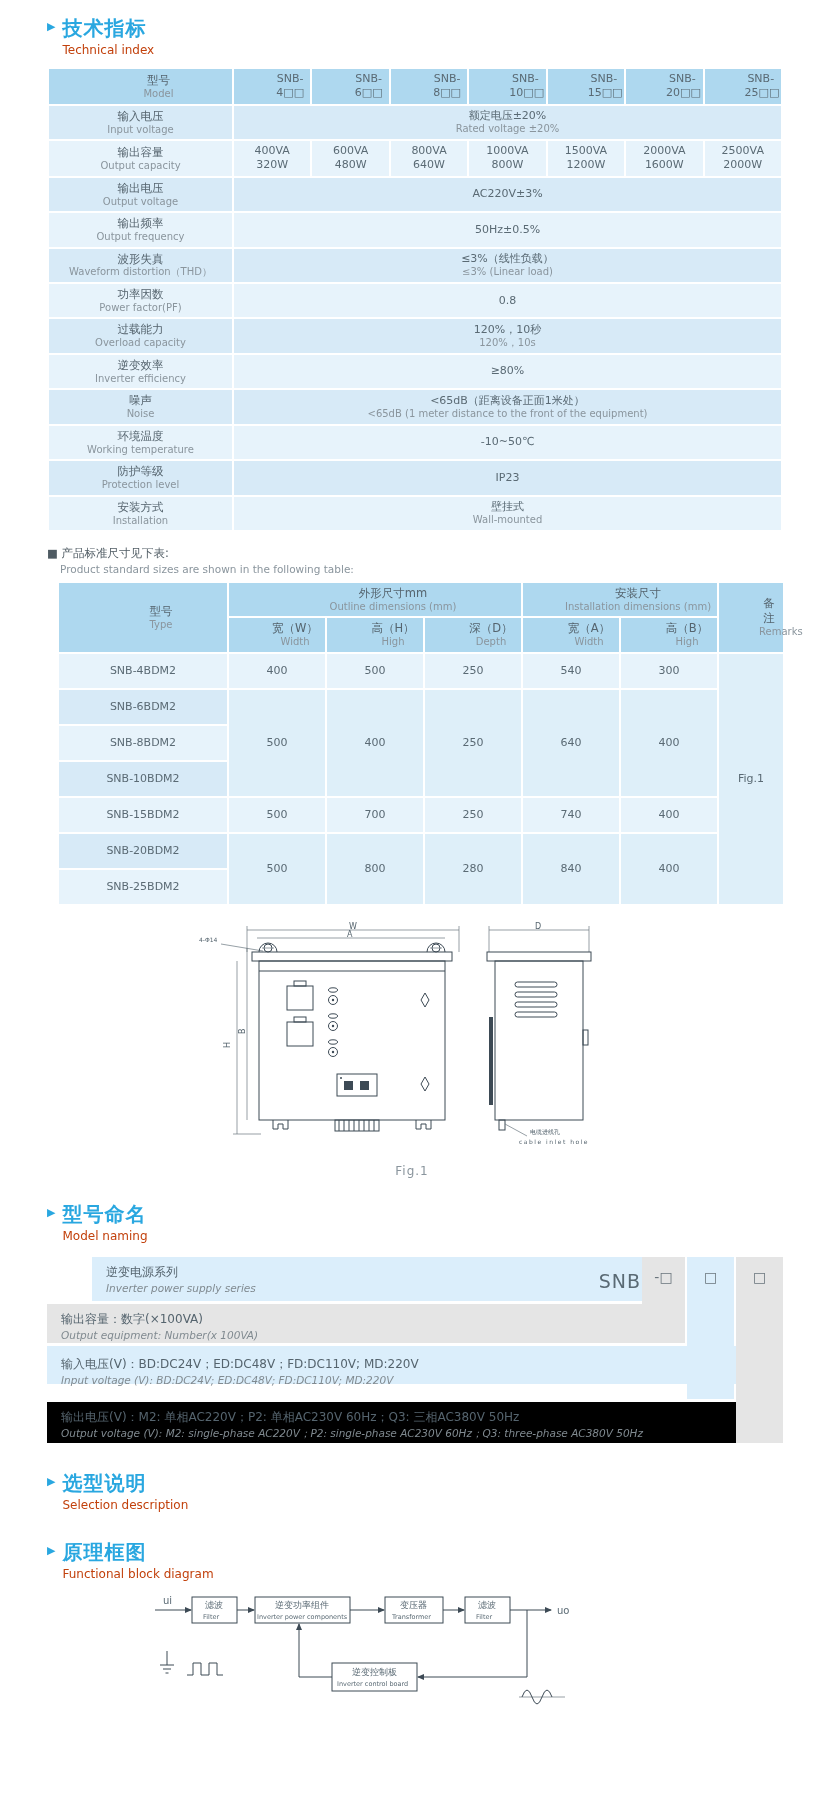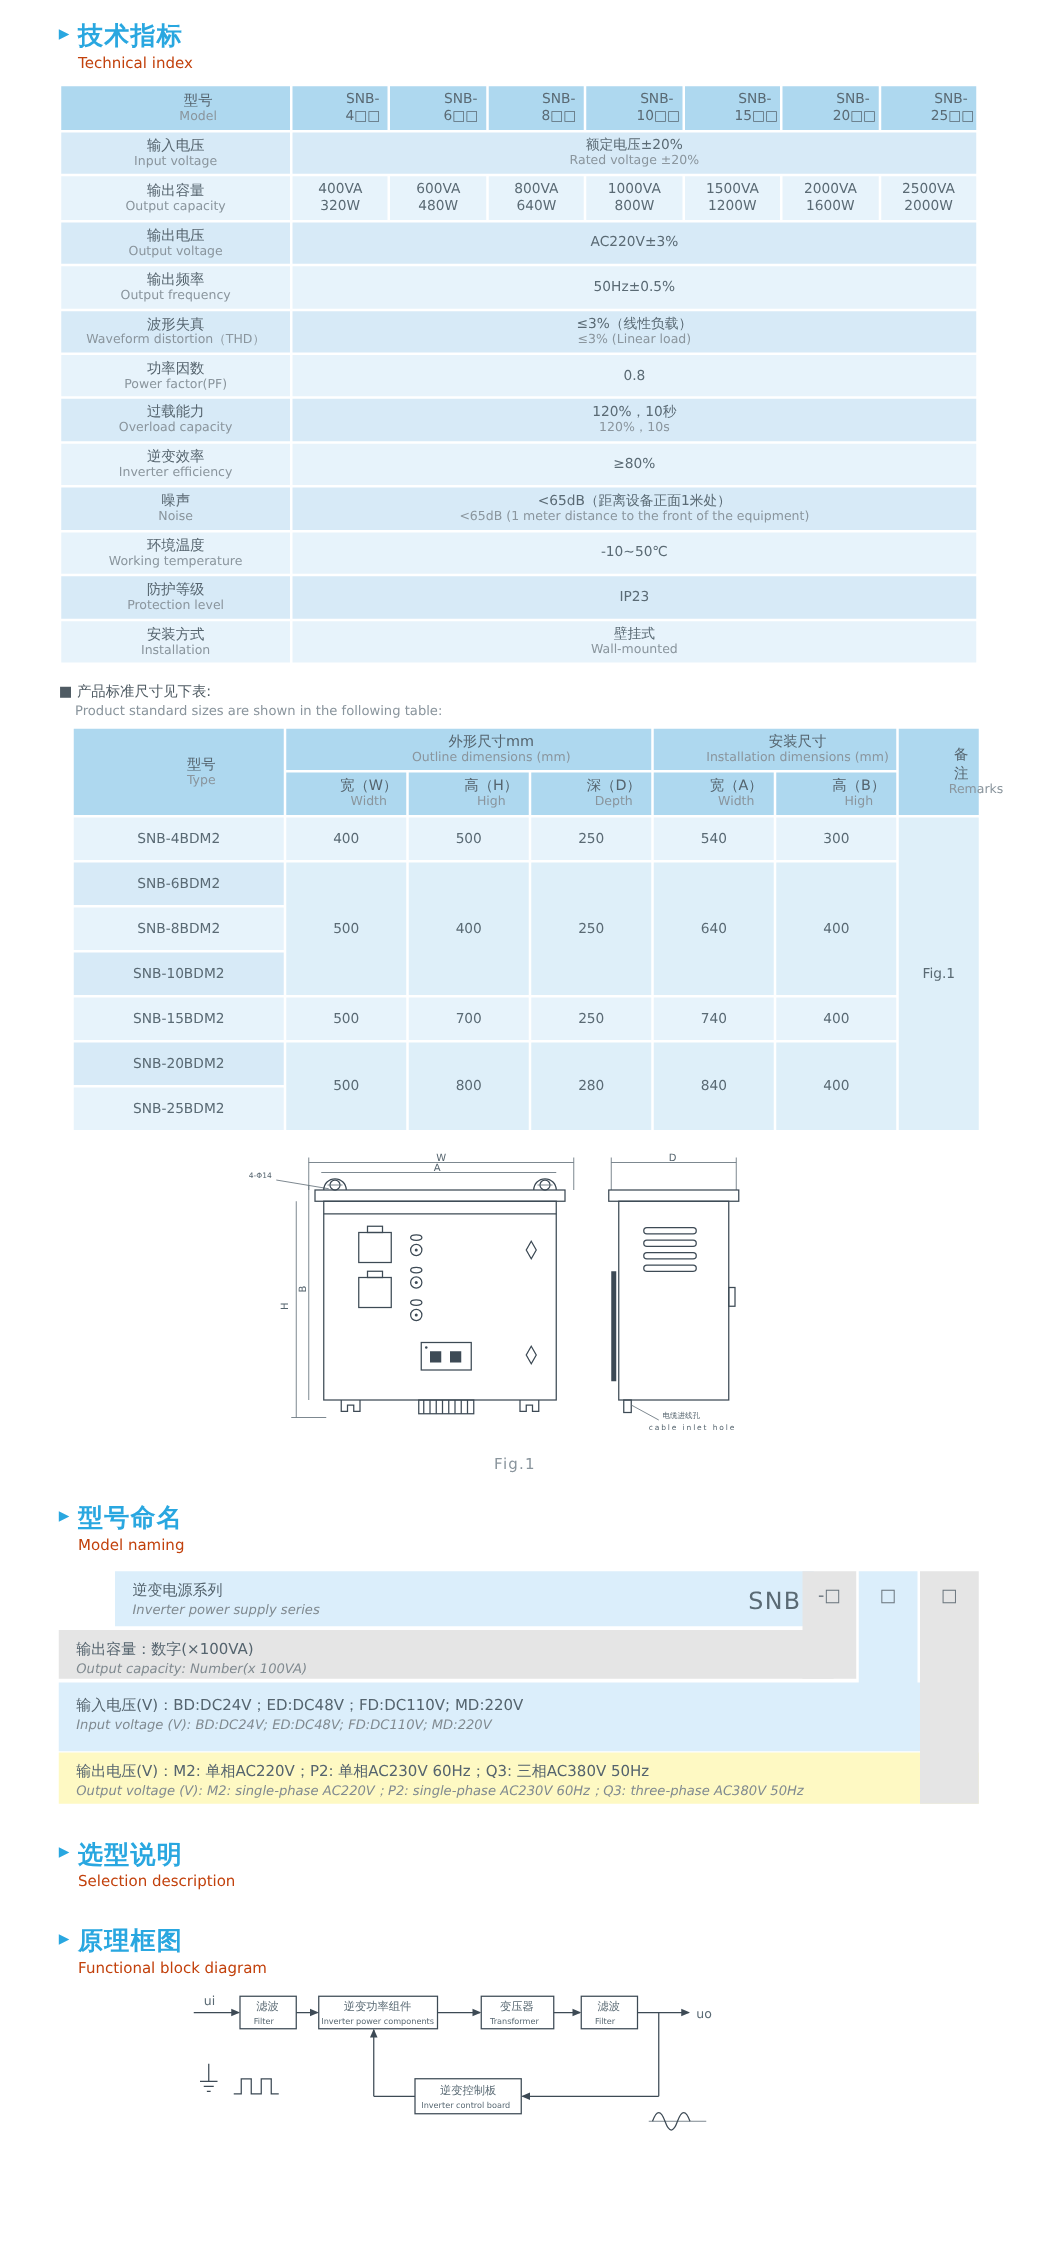--- a/index.html
+++ b/index.html
@@ -34,22 +34,22 @@
   .dim{stroke:#6a7780;fill:none;stroke-width:0.7;}
   .dimtxt{font-size:8px;fill:#55646e;}
   .tinytxt{font-size:6px;fill:#55646e;}
   
   .naming{position:relative;height:190px;margin-top:14px;}
   .n-row{position:absolute;box-sizing:border-box;padding:7px 0 0 14px;}
   .n-cn{font-size:12px;color:#55646e;line-height:1.45;}
   .n-en{font-size:10.5px;color:#808a90;line-height:1.45;font-style:italic;}
   .nrow1{left:0;top:0;width:559px;height:44px;background:#dbeefb;margin-left:45px;}
   .nrow2{left:0;top:47px;width:620px;height:39px;background:#e5e5e5;}
-  .nrow3{left:0;top:89px;width:689px;height:55px;background:#dbeefb;padding-top:10px;}
-  .nrow4{left:0;top:145px;width:736px;height:41px;background:#fef9c3;}
+  .nrow3{left:0;top:89px;width:689px;height:38px;background:#dbeefb;padding-top:10px;}
+  .nrow4{left:0;top:145px;width:736px;height:41px;background:#000000;}
   .n-col{position:absolute;text-align:center;padding-top:12px;box-sizing:border-box;font-size:14px;color:#6a757d;}
   .ncol1{left:595px;top:0;width:43px;height:86px;background:#e5e5e5;}
   .ncol2{left:640px;top:0;width:47px;height:142px;background:#dbeefb;}
   .ncol3{left:689px;top:0;width:47px;height:186px;background:#e5e5e5;}
   .snb{position:absolute;right:10px;top:13px;font-size:19px;color:#5a6a74;letter-spacing:1px;}
   
   .sel p{margin:0 0 9px 18px;}
   .sel .pcn{font-size:12px;color:#55646e;}
   .sel .pen{font-size:11px;color:#808a90;}
   .gap24{height:24px;} .gap18{height:18px;}
@@ -448,21 +448,21 @@
   </div>
 
   <div class="naming">
     <div class="n-row nrow1">
       <div class="n-cn">逆变电源系列</div>
       <div class="n-en">Inverter power supply series</div>
       <span class="snb">SNB</span>
     </div>
     <div class="n-row nrow2">
       <div class="n-cn">输出容量：数字(×100VA)</div>
-      <div class="n-en">Output capacity: Number(x 100VA)</div>
+      <div class="n-en">Output equipment: Number(x 100VA)</div>
     </div>
     <div class="n-row nrow3">
       <div class="n-cn">输入电压(V)：BD:DC24V；ED:DC48V；FD:DC110V; MD:220V</div>
       <div class="n-en">Input voltage (V): BD:DC24V;  ED:DC48V;  FD:DC110V; MD:220V</div>
     </div>
     <div class="n-row nrow4">
       <div class="n-cn">输出电压(V)：M2: 单相AC220V；P2: 单相AC230V 60Hz；Q3: 三相AC380V 50Hz</div>
       <div class="n-en">Output voltage (V):  M2: single-phase AC220V；P2: single-phase AC230V 60Hz；Q3: three-phase AC380V 50Hz</div>
     </div>
     <div class="n-col ncol1">-□</div>

